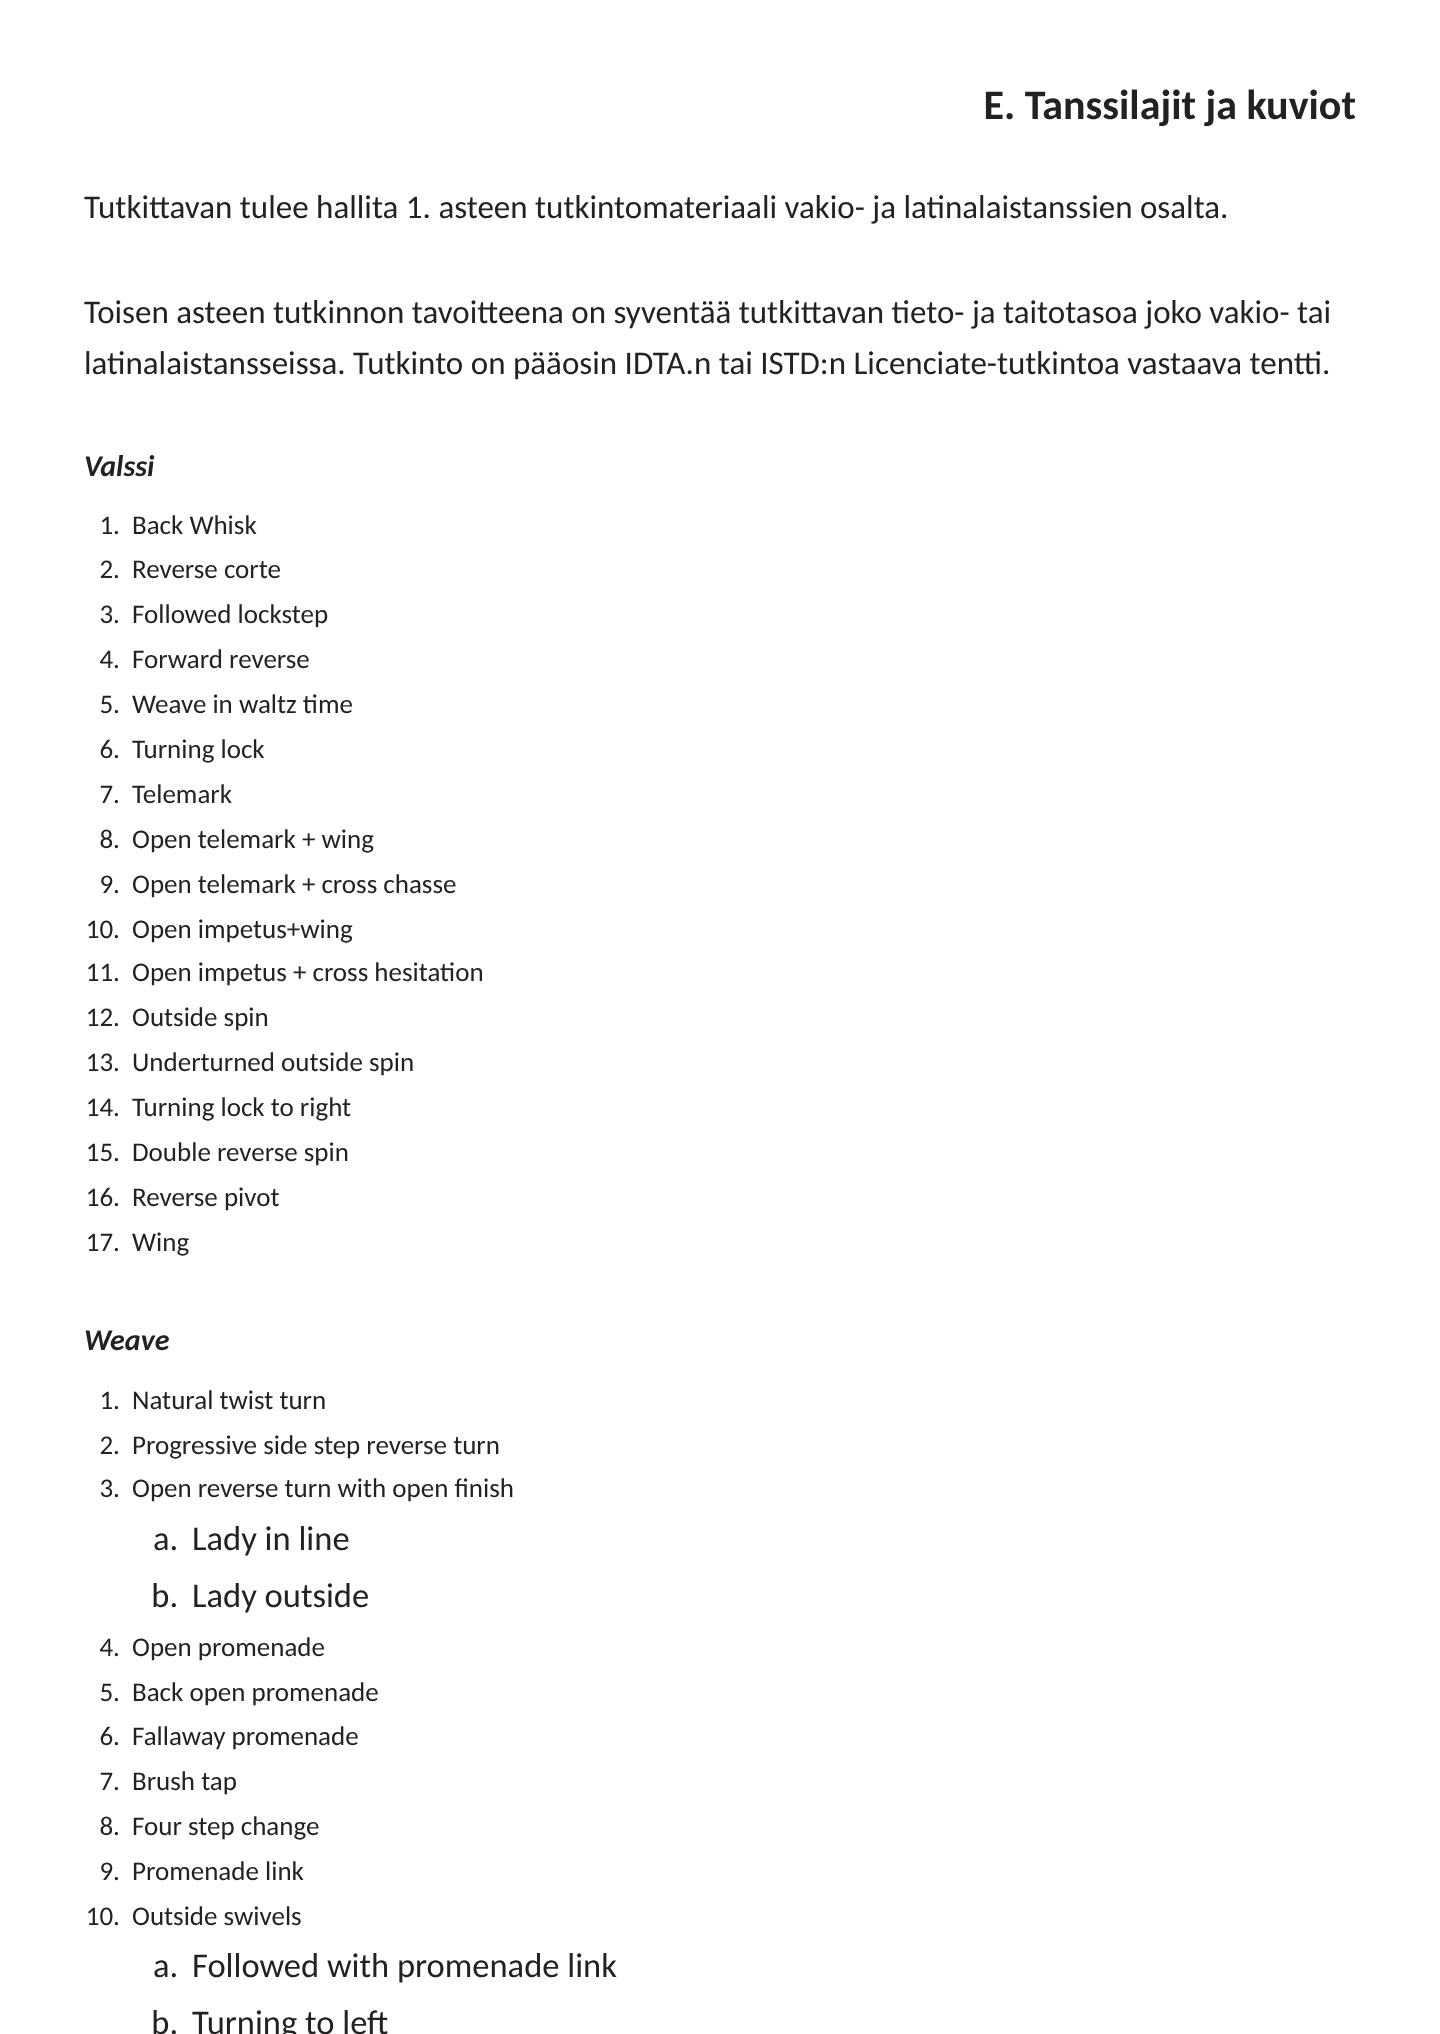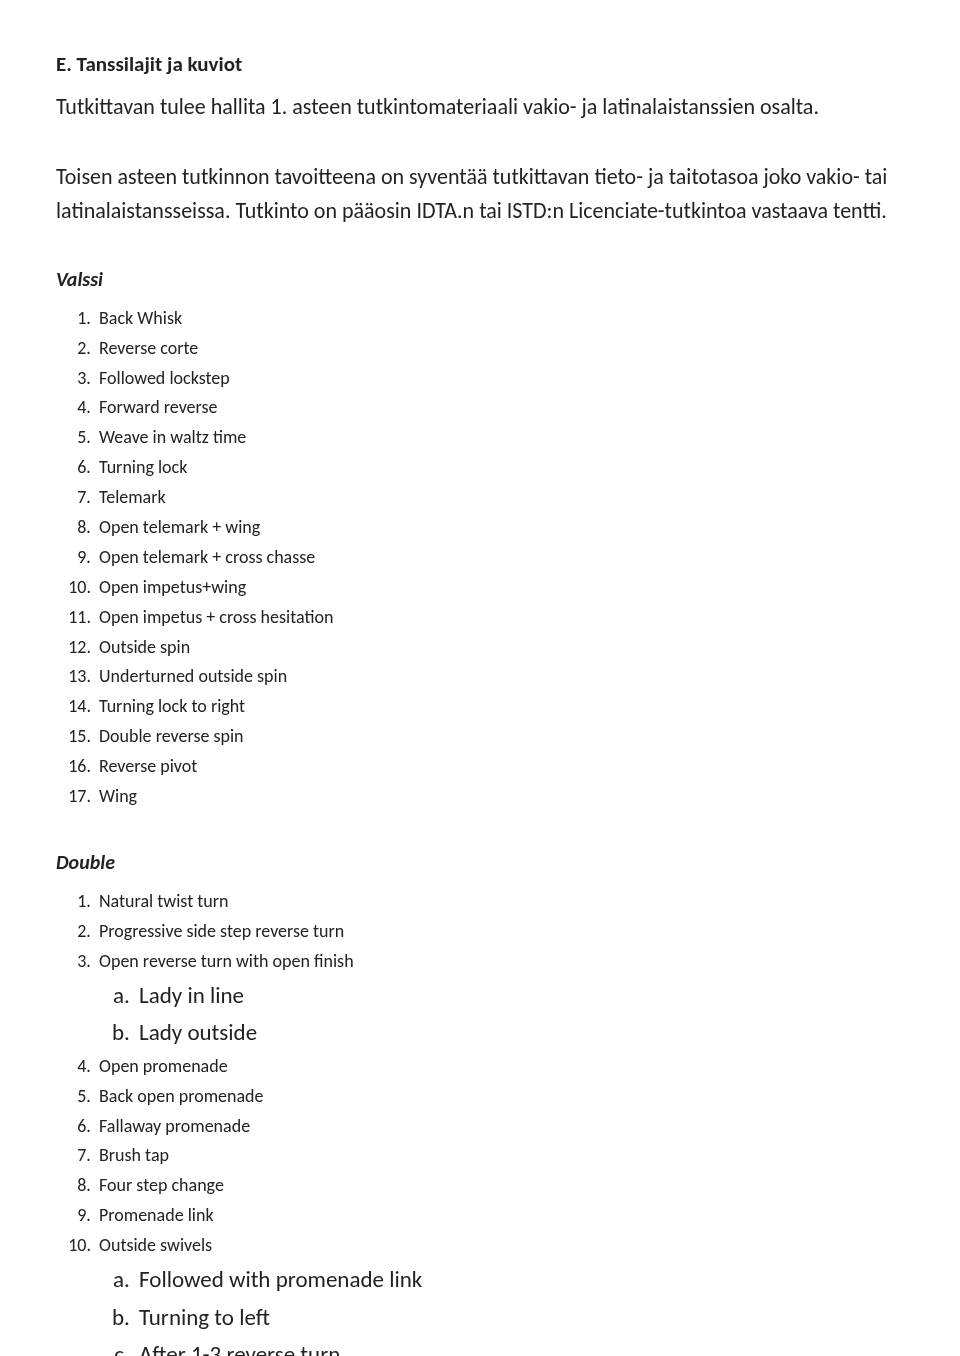--- a/index.html
+++ b/index.html
@@ -10,37 +10,38 @@
     body {
       font-family: 'Calibri', 'Segoe UI', Arial, sans-serif;
       font-size: 18px;
       color: #222;
       background: #fff;
       padding: 48px 56px 60px 56px;
       max-width: 960px;
       line-height: 1.55;
     }
     h1.section-title {
-      font-size: 21px;
+      font-size: 28px;
       font-weight: bold;
-      margin-bottom: 9px;
+      margin-bottom: 30px;
+      text-align: right;
     }
     p.intro {
       margin-bottom: 8px;
       font-size: 22px;
     }
     h2.dance-title {
       font-size: 20px;
       font-weight: bold;
       margin-top: 36px;
       margin-bottom: 10px;
       font-style: italic;
     }
     ol.main-list {
-      margin-left: 39px;
+      margin-left: 28px;
       margin-bottom: 0;
       list-style-type: decimal;
     }
     ol.main-list li {
       margin-bottom: 2px;
       font-size: 18px;
       padding-left: 4px;
     }
     ol.sub-list-alpha {
       margin-left: 36px;
@@ -79,21 +80,21 @@
     <li>Open impetus+wing</li>
     <li>Open impetus + cross hesitation</li>
     <li>Outside spin</li>
     <li>Underturned outside spin</li>
     <li>Turning lock to right</li>
     <li>Double reverse spin</li>
     <li>Reverse pivot</li>
     <li>Wing</li>
   </ol>
 
-<h2 class="dance-title">Double</h2>
+<h2 class="dance-title">Weave</h2>
 
 <ol class="main-list" id="tango-list">
 <li>Natural twist turn</li>
     <li>Progressive side step reverse turn</li>
     <li>Open reverse turn with open finish<ol class="sub-list-alpha">
         <li>Lady in line</li>
         <li>Lady outside</li>
       </ol></li>
     <li>Open promenade</li>
     <li>Back open promenade</li>

